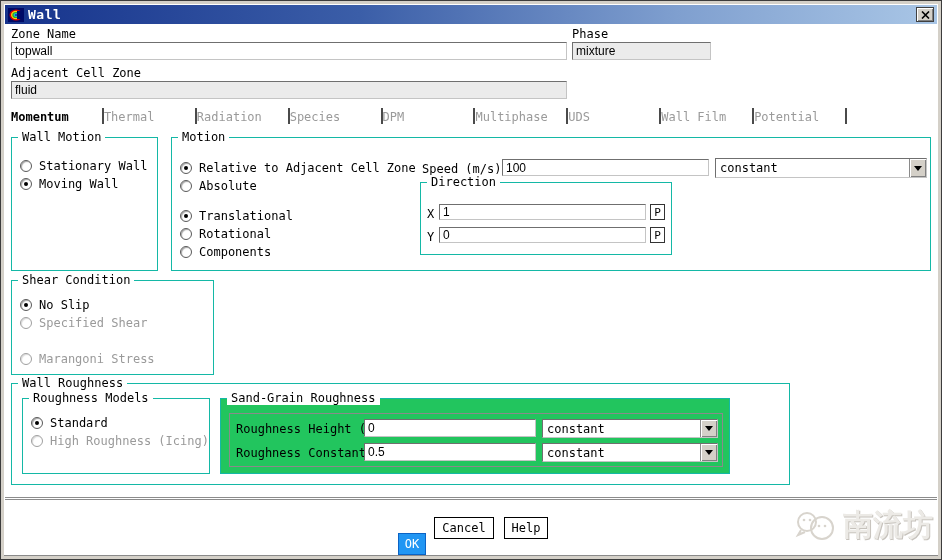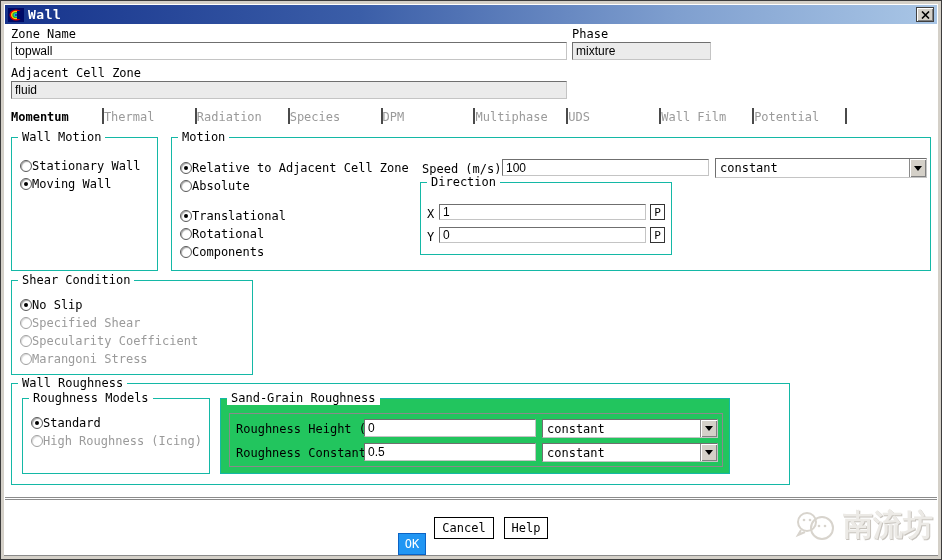--- a/index.html
+++ b/index.html
@@ -41,21 +41,21 @@
   .tab { flex:1; display:flex; align-items:center; justify-content:flex-start; position:relative; }
   .tab-label { white-space:nowrap; color:#9a9a9a; }
   .tab.active .tab-label { color:#000; font-weight:bold; }
   .tab-sep { position:absolute; right:0; top:0; width:2px; height:16px; background:#4a4a4a; }
 
   
   .grp { position:absolute; border:1px solid #14b8a6; background:transparent; }
   .legend { position:absolute; top:-8px; left:6px; background:#fff; padding:0 4px; white-space:nowrap; }
 
   
-  .row { position:absolute; display:flex; align-items:center; height:15px; white-space:nowrap; }
+  .row { position:absolute; display:flex; align-items:center; gap:7px; height:15px; white-space:nowrap; }
   .radio {
     width:12px; height:12px; border-radius:50%; background:#fff; flex:0 0 12px;
     border:1px solid #5a5a5a; box-shadow: inset 1px 1px 1px rgba(0,0,0,0.35); position:relative;
   }
   .radio.checked::after {
     content:""; position:absolute; left:3px; top:3px; width:4px; height:4px;
     border-radius:50%; background:#000;
   }
   .radio.disabled { border-color:#a0a0a0; box-shadow: inset 1px 1px 1px rgba(0,0,0,0.15); }
   .rlabel { color:#000; }
@@ -223,33 +223,29 @@
           <span>P</span>
         </div>
       <div class="lbl" style="left:6px; top:47px;">Y</div>
       <input class="tinput" style="left: 18px; top: 44px; width: 207px; height: 16px;" value="0">
       <div class="p-btn" style="left:229px; top:44px;">
           <span>P</span>
         </div>
     </div>
   </div>
 
-  <div class="grp" style="left:10px; top:279px; width:242px; height:95px;">
+  <div class="grp" style="left:10px; top:279px; width:203px; height:95px;">
     <span class="legend">Shear Condition</span>
     <div class="row" style="left:8px; top:16px;">
       <span class="radio checked"></span>
       <span class="rlabel">No Slip</span>
     </div>
     <div class="row" style="left:8px; top:34px;">
       <span class="radio disabled"></span>
       <span class="rlabel disabled">Specified Shear</span>
-    </div>
-    <div class="row" style="left:8px; top:52px;">
-      <span class="radio disabled"></span>
-      <span class="rlabel disabled">Specularity Coefficient</span>
     </div>
     <div class="row" style="left:8px; top:70px;">
       <span class="radio disabled"></span>
       <span class="rlabel disabled">Marangoni Stress</span>
     </div>
   </div>
 
   <div class="grp" style="left:10px; top:382px; width:779px; height:102px;">
     <span class="legend">Wall Roughness</span>
 

